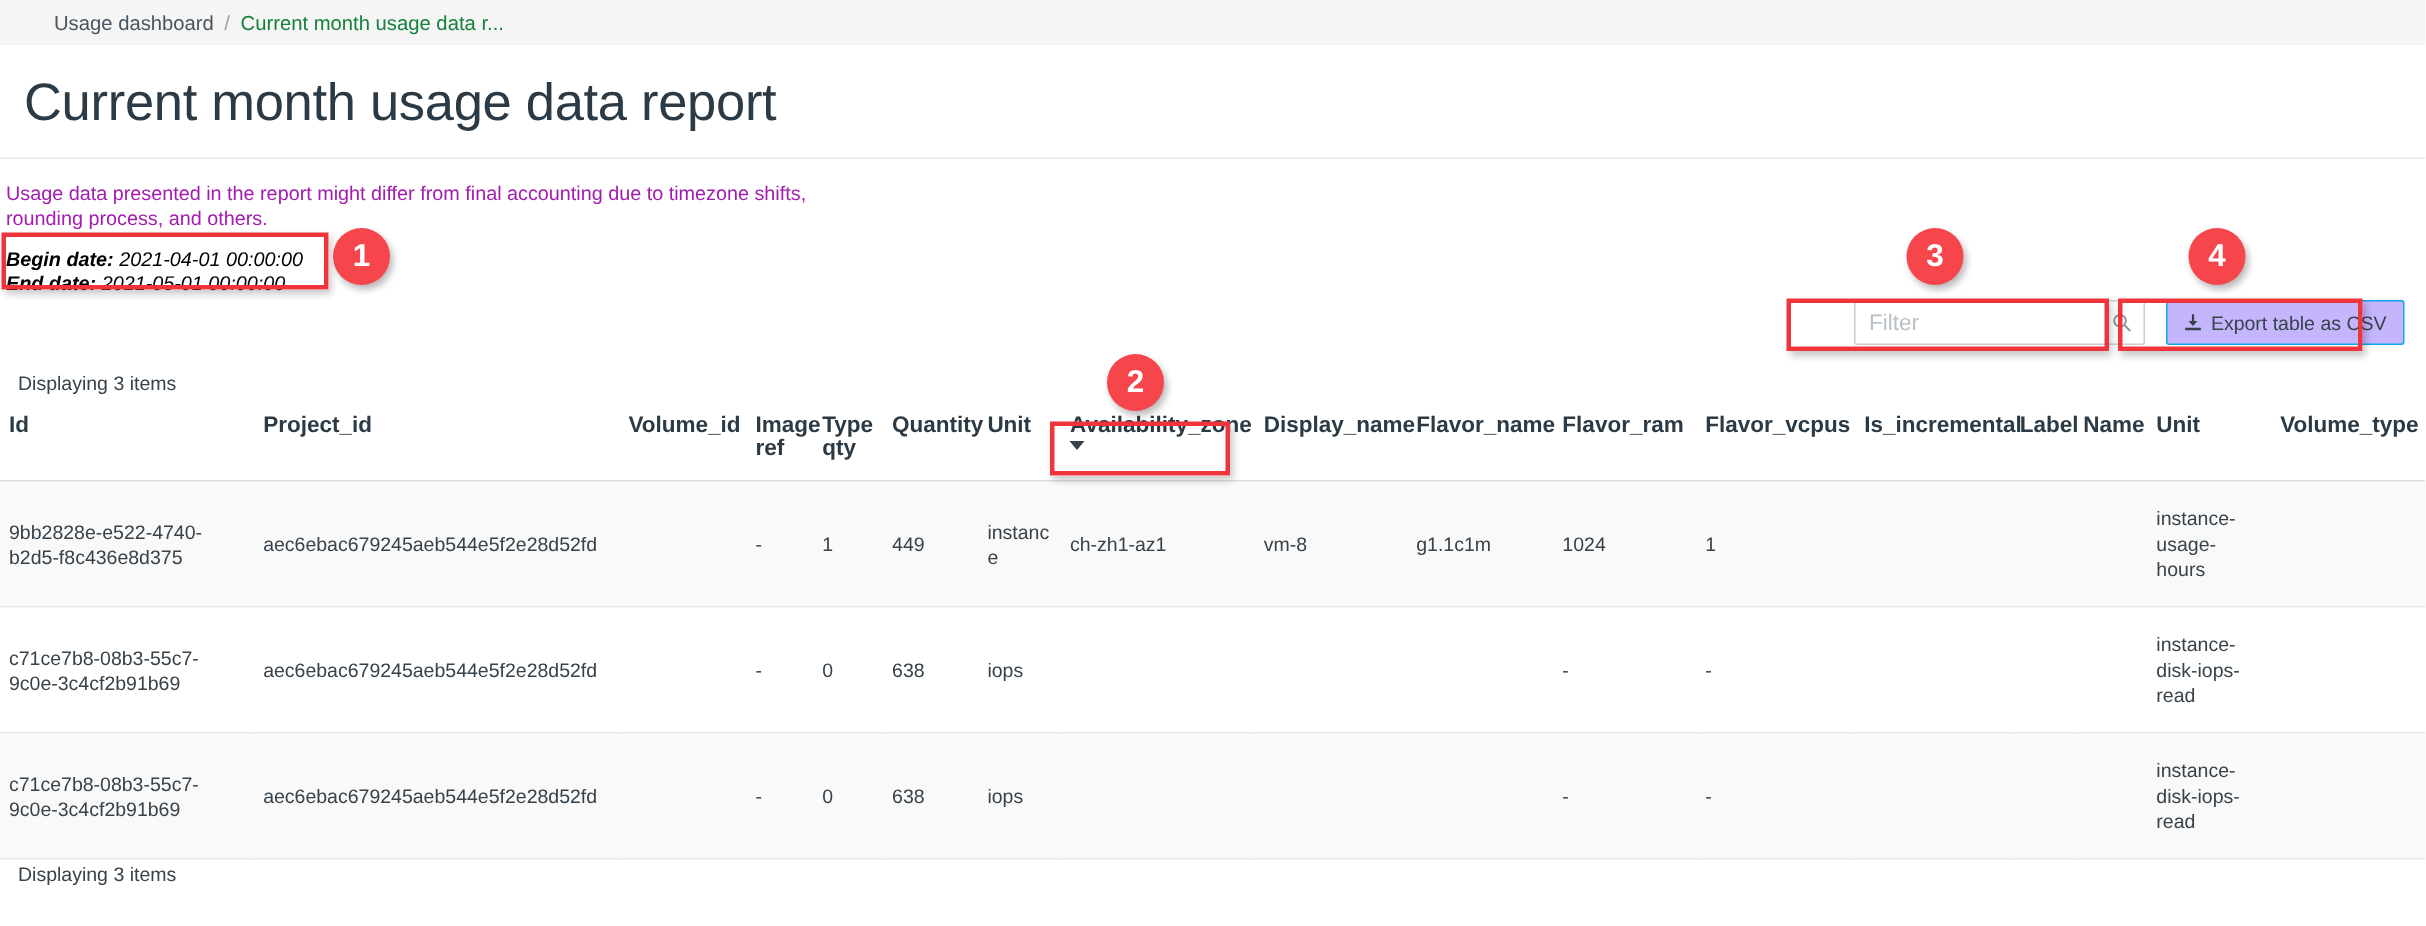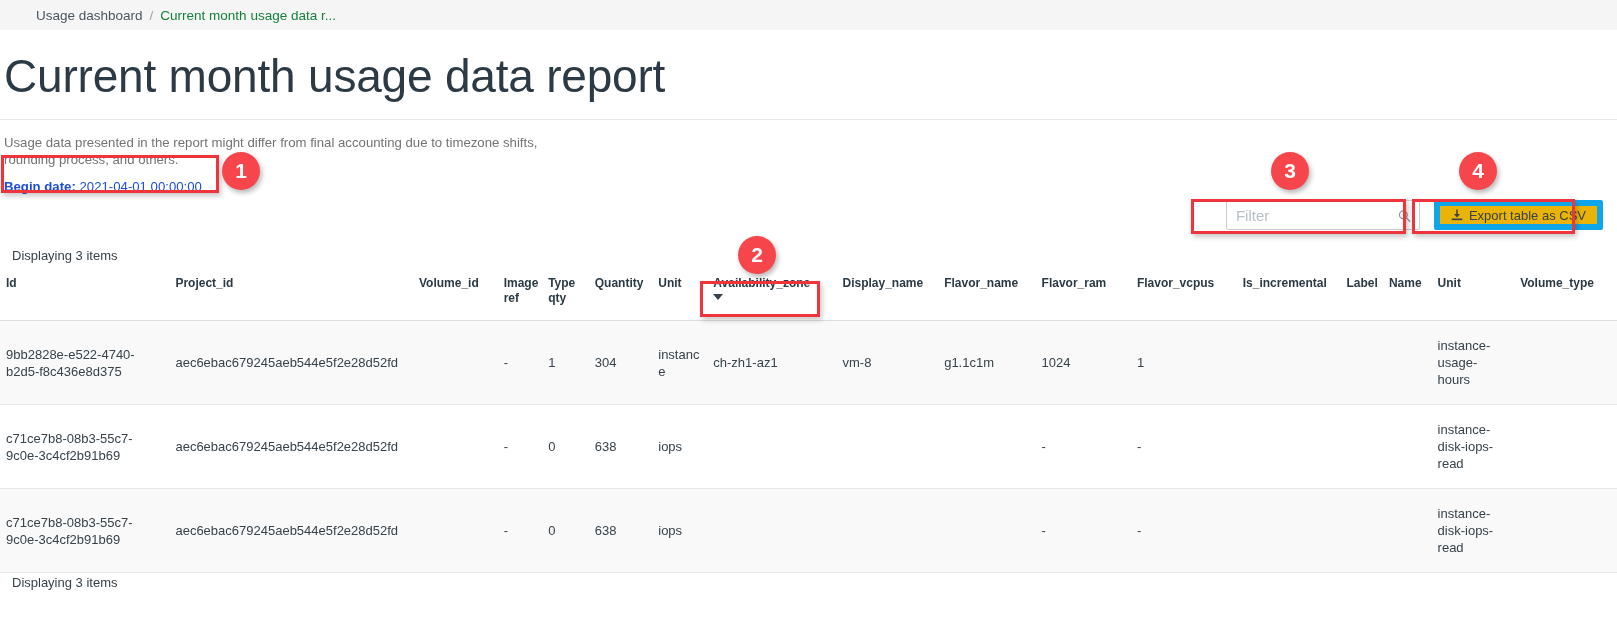--- a/index.html
+++ b/index.html
@@ -20,44 +20,45 @@
     padding-left:36px;
     font-size:13.5px;
     box-sizing:border-box;
   }
   .crumb-link{color:#4a5560;}
   .crumb-sep{color:#9aa3ab;margin:0 7px;}
   .crumb-current{color:#15803d;}
 
   
   .page-title{
-    font-size:46px;
+    font-size:35px;
     font-weight:400;
     color:#2b3a44;
-    margin:19px 0 0 4px;
+    margin:19px 0 0 16px;
     letter-spacing:-0.2px;
   }
   .title-rule{
     border:0;border-top:1px solid #e8e8e8;
     margin:16px 0 0 0;
   }
 
   
   .desc{
     font-size:13.2px;
     line-height:17px;
-    color:#737373;
+    color:#a21caf;
     margin:14px 0 0 4px;
     max-width:560px;
   }
   .dates{
     margin:11px 0 0 4px;
     font-size:13.2px;
     line-height:16px;
-    color:#1d4ed8;
+    color:#000000;
+    font-style:italic;
   }
   .dates b{font-weight:bold;}
 
   
   .toolbar{
     position:absolute;
     right:14px;
     top:200px;
     display:flex;
     align-items:center;
@@ -82,23 +83,23 @@
   }
   .filter-input::placeholder{color:#b9c0c6;}
   .search-icon{
     position:absolute;right:8px;top:50%;
     transform:translateY(-50%);
     width:13px;height:13px;
     color:#8b949b;
   }
   .export-btn{
     height:30px;
-    border:6px solid #0ea5e9;
+    border:1px solid #0ea5e9;
     border-radius:2px;
-    background:#eab308;
+    background:#c4b5fd;
     display:flex;align-items:center;
     gap:6px;
     padding:0 11px;
     font-size:13px;
     color:#37424a;
     cursor:pointer;
     font-family:"Liberation Sans",sans-serif;
     box-sizing:border-box;
   }
   .dl-icon{width:12px;height:13px;color:#37424a;}
@@ -123,21 +124,21 @@
     width:1617px;
     border-collapse:collapse;
     table-layout:fixed;
     font-size:13px;
   }
   table.usage thead th{
     text-align:left;
     vertical-align:top;
     font-weight:bold;
     color:#2b3a44;
-    font-size:12px;
+    font-size:15px;
     padding:4px 6px 14px 6px;
     border-bottom:1px solid #ddd;
     line-height:15px;
     white-space:normal;
   }
   table.usage tbody td{
     padding:16px 6px;
     vertical-align:middle;
     color:#37424a;
     border-bottom:1px solid #e8e8e8;
@@ -189,20 +190,24 @@
 
 <h1 class="page-title">Current month usage data report</h1>
 <hr class="title-rule">
 
 <p class="desc">Usage data presented in the report might differ from final accounting due to timezone shifts, rounding process, and others.</p>
 
 <div class="dates">
   <div>
     <b>Begin date:</b>
     <span>2021-04-01 00:00:00</span>
+  </div>
+  <div>
+    <b>End date:</b>
+    <span>2021-05-01 00:00:00</span>
   </div>
 </div>
 
 <div class="toolbar">
   <div class="filter-wrap">
     <input class="filter-input" type="text" placeholder="Filter" style="">
     <span class="search-icon">
       <svg viewBox="0 0 16 16" width="13" height="13" fill="none" stroke="currentColor" stroke-width="1.6">
         <circle cx="6.6" cy="6.6" r="4.8"></circle>
         <line x1="10.3" y1="10.3" x2="15" y2="15"></line>
@@ -268,21 +273,21 @@
         <th>Volume_type</th>
       </tr>
     </thead>
     <tbody>
       <tr class="odd">
         <td>9bb2828e-e522-4740-b2d5-f8c436e8d375</td>
         <td>aec6ebac679245aeb544e5f2e28d52fd</td>
         <td></td>
         <td>-</td>
         <td>1</td>
-        <td>304</td>
+        <td>449</td>
         <td>instance</td>
         <td>ch-zh1-az1</td>
         <td>vm-8</td>
         <td>g1.1c1m</td>
         <td>1024</td>
         <td>1</td>
         <td></td>
         <td></td>
         <td></td>
         <td class="wrap-type">instance-usage-hours</td>

